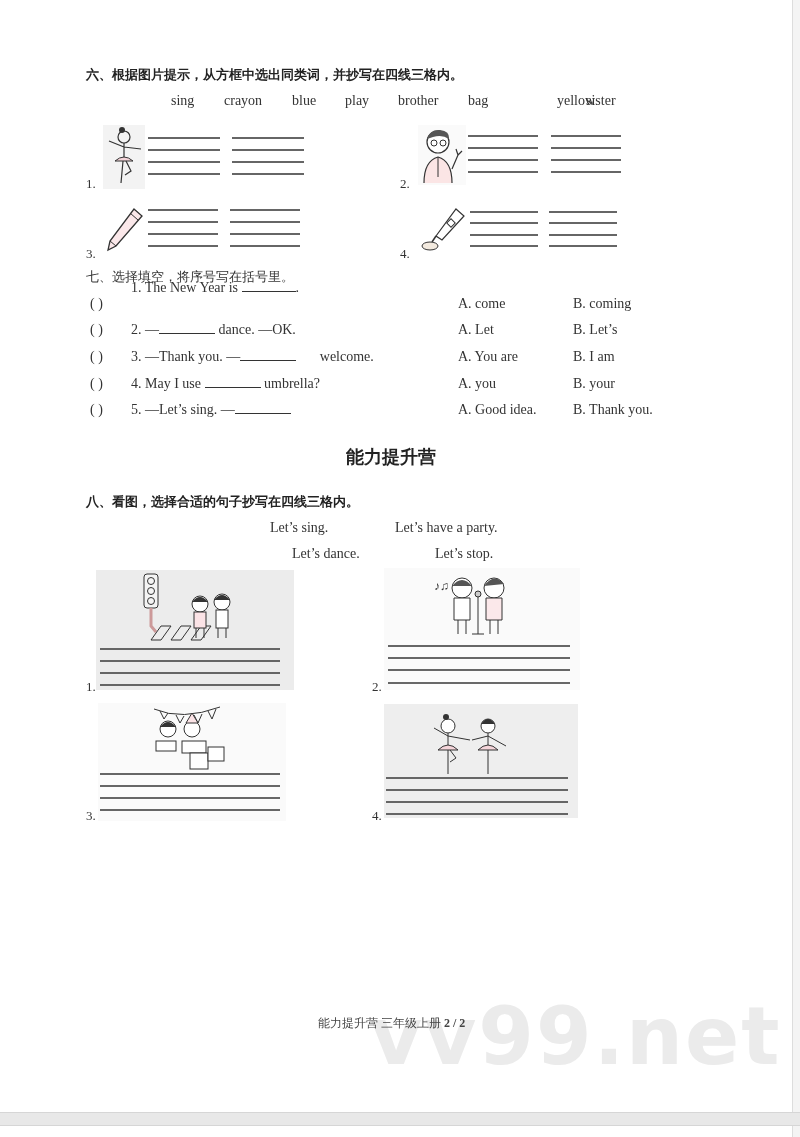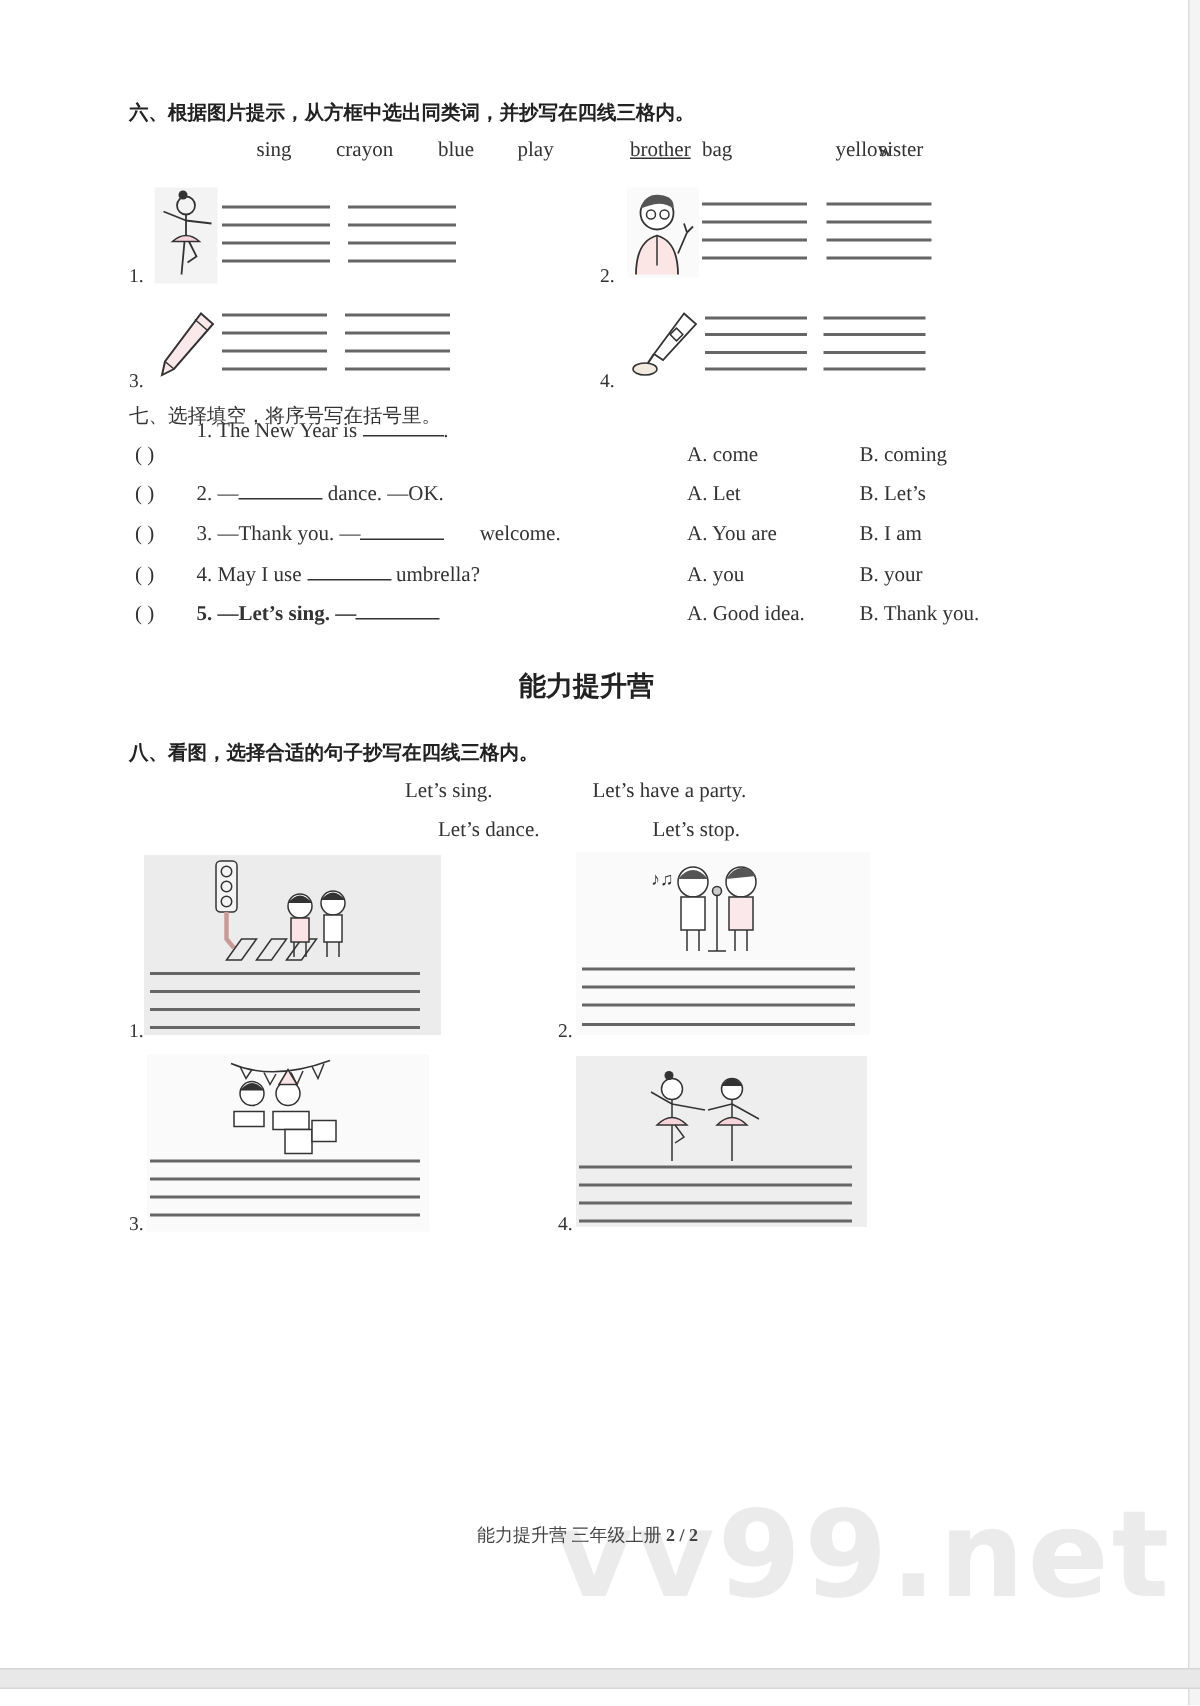--- a/index.html
+++ b/index.html
@@ -31,21 +31,21 @@
 
 <div class="page">
 
   <div class="abs heading" style="left:86px; top:66px;">六、根据图片提示，从方框中选出同类词，并抄写在四线三格内。</div>
 
   <div>
     <span class="abs word" style="left:171px; top:93px;">sing</span>
     <span class="abs word" style="left:224px; top:93px;">crayon</span>
     <span class="abs word" style="left:292px; top:93px;">blue</span>
     <span class="abs word" style="left:345px; top:93px;">play</span>
-    <span class="abs word" style="left:420px; top:93px;text-decoration:underline;">brother</span>
+    <span class="abs word" style="left:398px; top:93px;">brother</span>
     <span class="abs word" style="left:468px; top:93px;">bag</span>
     <span class="abs word" style="left:518px; top:93px;margin-left:39px;">yellow</span>
     <span class="abs word" style="left:586px; top:93px;">sister</span>
   </div>
 
   <div>
     <span class="abs num" style="left:86px; top:176px;">1.</span>
     <div class="pic" style="left:103px; top:125px; width:42px; height:64px;">
       <svg width="42" height="64" viewBox="0 0 42 64">
         <circle cx="21" cy="12" r="6" fill="none" stroke="#333" stroke-width="1.2"></circle>
@@ -181,21 +181,21 @@
       <span>4. May I use</span>
       <span class="blank" style="width:56px;"></span>
       <span>umbrella?</span>
     </span>
     <span class="abs q-text" style="left:458px; top:376px;">A. you</span>
     <span class="abs q-text" style="left:573px; top:376px;">B. your</span>
   </div>
 
   <div>
     <span class="abs q-text" style="left:90px; top:402px;">(        )</span>
-    <span class="abs q-text" style="left:131px; top:402px;font-weight:bold;">
+    <span class="abs q-text" style="left:131px; top:402px;">
       <span>5.  —Let’s sing.  —</span><span class="blank" style="width:56px;"></span>
     </span>
     <span class="abs q-text" style="left:458px; top:402px;">A. Good idea.</span>
     <span class="abs q-text" style="left:573px; top:402px;">B. Thank you.</span>
   </div>
 
   <div class="abs section-title" style="left:346px; top:445px;">能力提升营</div>
 
   <div class="abs heading" style="left:86px; top:493px;">八、看图，选择合适的句子抄写在四线三格内。</div>
 

